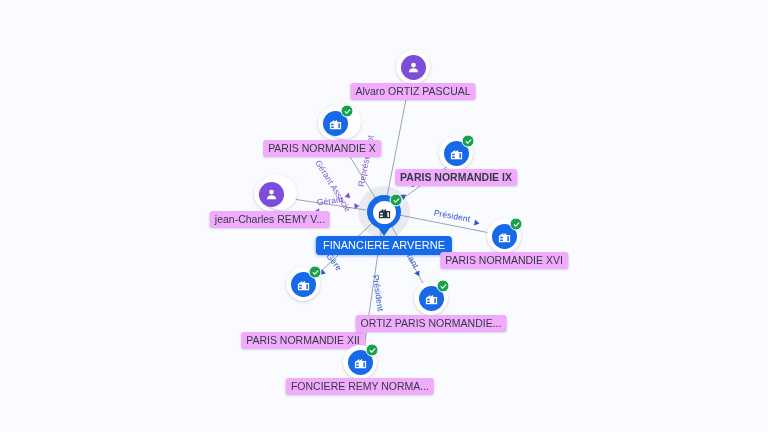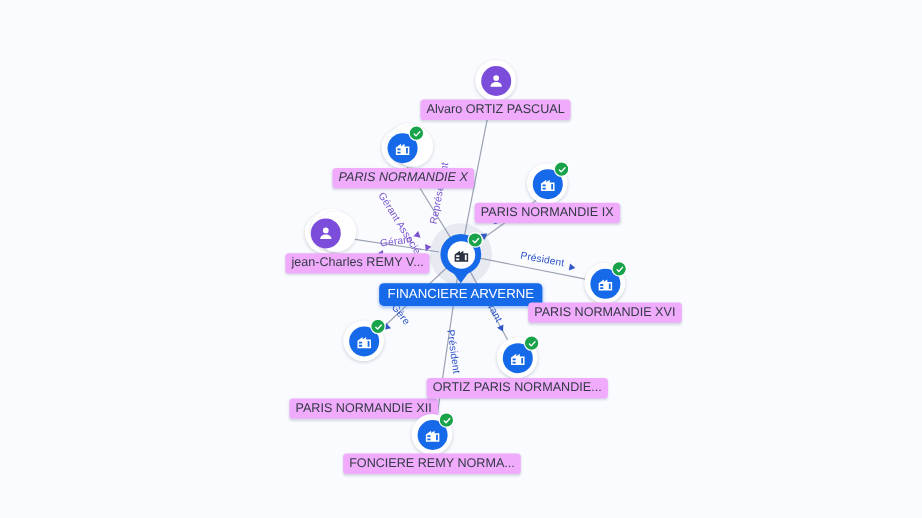--- a/index.html
+++ b/index.html
@@ -258,47 +258,47 @@
               <path fill="#ffffff" d="M3 21V11.2L10 6.2V9.3L14.6 6.2V9.6H21V21H3zM5 19h4.2v-2.4H5V19zm0-4.2h4.2v-2.4H5v2.4zM16.6 19H19v-7.4h-2.4V19z"></path>
             </svg>
           </span>
         </span>
         <span class="badge">
           <svg width="8" height="8" viewBox="0 0 24 24" aria-hidden="true">
             <path fill="none" stroke="#ffffff" stroke-width="3.4" stroke-linecap="round" stroke-linejoin="round" d="M5 12.6l4.6 4.6L19 6.8"></path>
           </svg>
         </span>
       </div>
-      <div class="label" style="left: 336px; top: 140px; font-style: italic;">PARIS NORMANDIE X</div>
+      <div class="label" style="left: 322px; top: 140px;">PARIS NORMANDIE X</div>
       <div class="node" style="left: 456px; top: 153px;">
         <span class="disc">
           <span class="inner">
             <svg width="15" height="15" viewBox="0 0 24 24" aria-hidden="true">
               <path fill="#ffffff" d="M3 21V11.2L10 6.2V9.3L14.6 6.2V9.6H21V21H3zM5 19h4.2v-2.4H5V19zm0-4.2h4.2v-2.4H5v2.4zM16.6 19H19v-7.4h-2.4V19z"></path>
             </svg>
           </span>
         </span>
         <span class="badge">
           <svg width="8" height="8" viewBox="0 0 24 24" aria-hidden="true">
             <path fill="none" stroke="#ffffff" stroke-width="3.4" stroke-linecap="round" stroke-linejoin="round" d="M5 12.6l4.6 4.6L19 6.8"></path>
           </svg>
         </span>
       </div>
-      <div class="label" style="left: 456px; top: 169px;">PARIS NORMANDIE IX</div>
+      <div class="label" style="left: 456px; top: 169px; font-weight: bold;">PARIS NORMANDIE IX</div>
       <div class="node" style="left: 271px; top: 194px;">
         <span class="disc person stack">
           <span class="inner">
             <svg width="15" height="15" viewBox="0 0 24 24" aria-hidden="true">
               <circle cx="12" cy="8" r="3.8" fill="#ffffff"></circle>
               <path fill="#ffffff" d="M4.5 19.5c0-4 3.4-6.2 7.5-6.2s7.5 2.2 7.5 6.2z"></path>
             </svg>
           </span>
         </span>
       </div>
-      <div class="label" style="left: 270px; top: 211px; margin-left: 28px;">jean-Charles REMY V...</div>
+      <div class="label" style="left: 270px; top: 211px;">jean-Charles REMY V...</div>
       <div class="node" style="left: 504px; top: 236px;">
         <span class="disc">
           <span class="inner">
             <svg width="15" height="15" viewBox="0 0 24 24" aria-hidden="true">
               <path fill="#ffffff" d="M3 21V11.2L10 6.2V9.3L14.6 6.2V9.6H21V21H3zM5 19h4.2v-2.4H5V19zm0-4.2h4.2v-2.4H5v2.4zM16.6 19H19v-7.4h-2.4V19z"></path>
             </svg>
           </span>
         </span>
         <span class="badge">
           <svg width="8" height="8" viewBox="0 0 24 24" aria-hidden="true">

